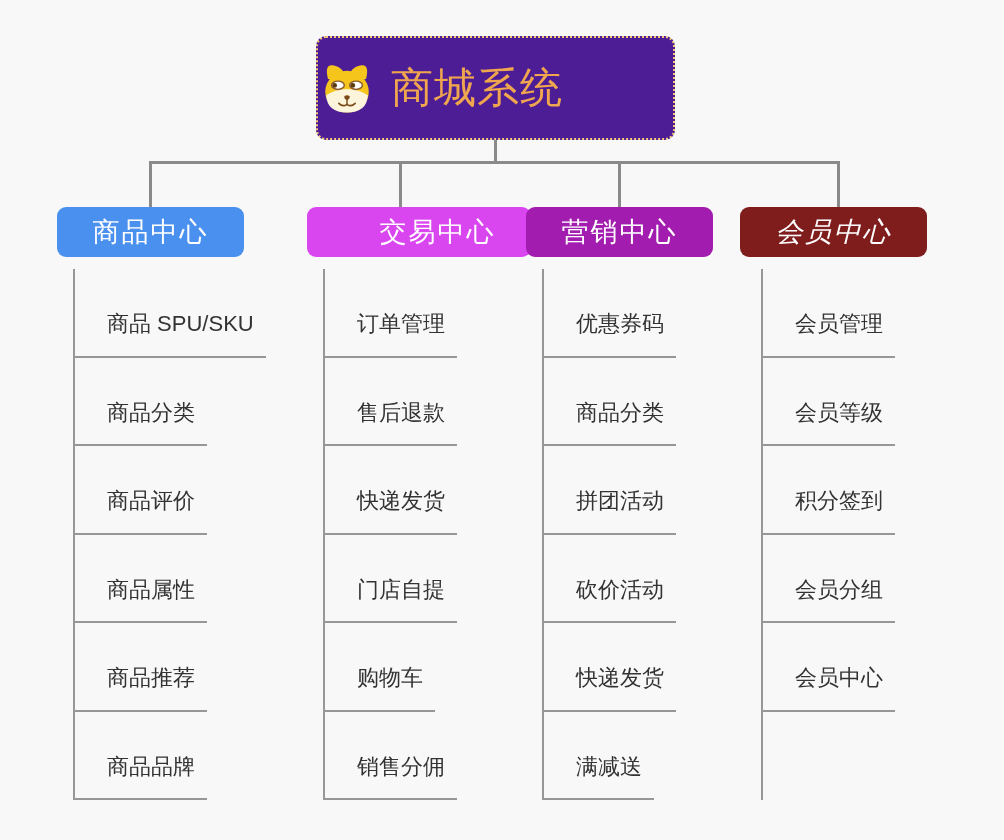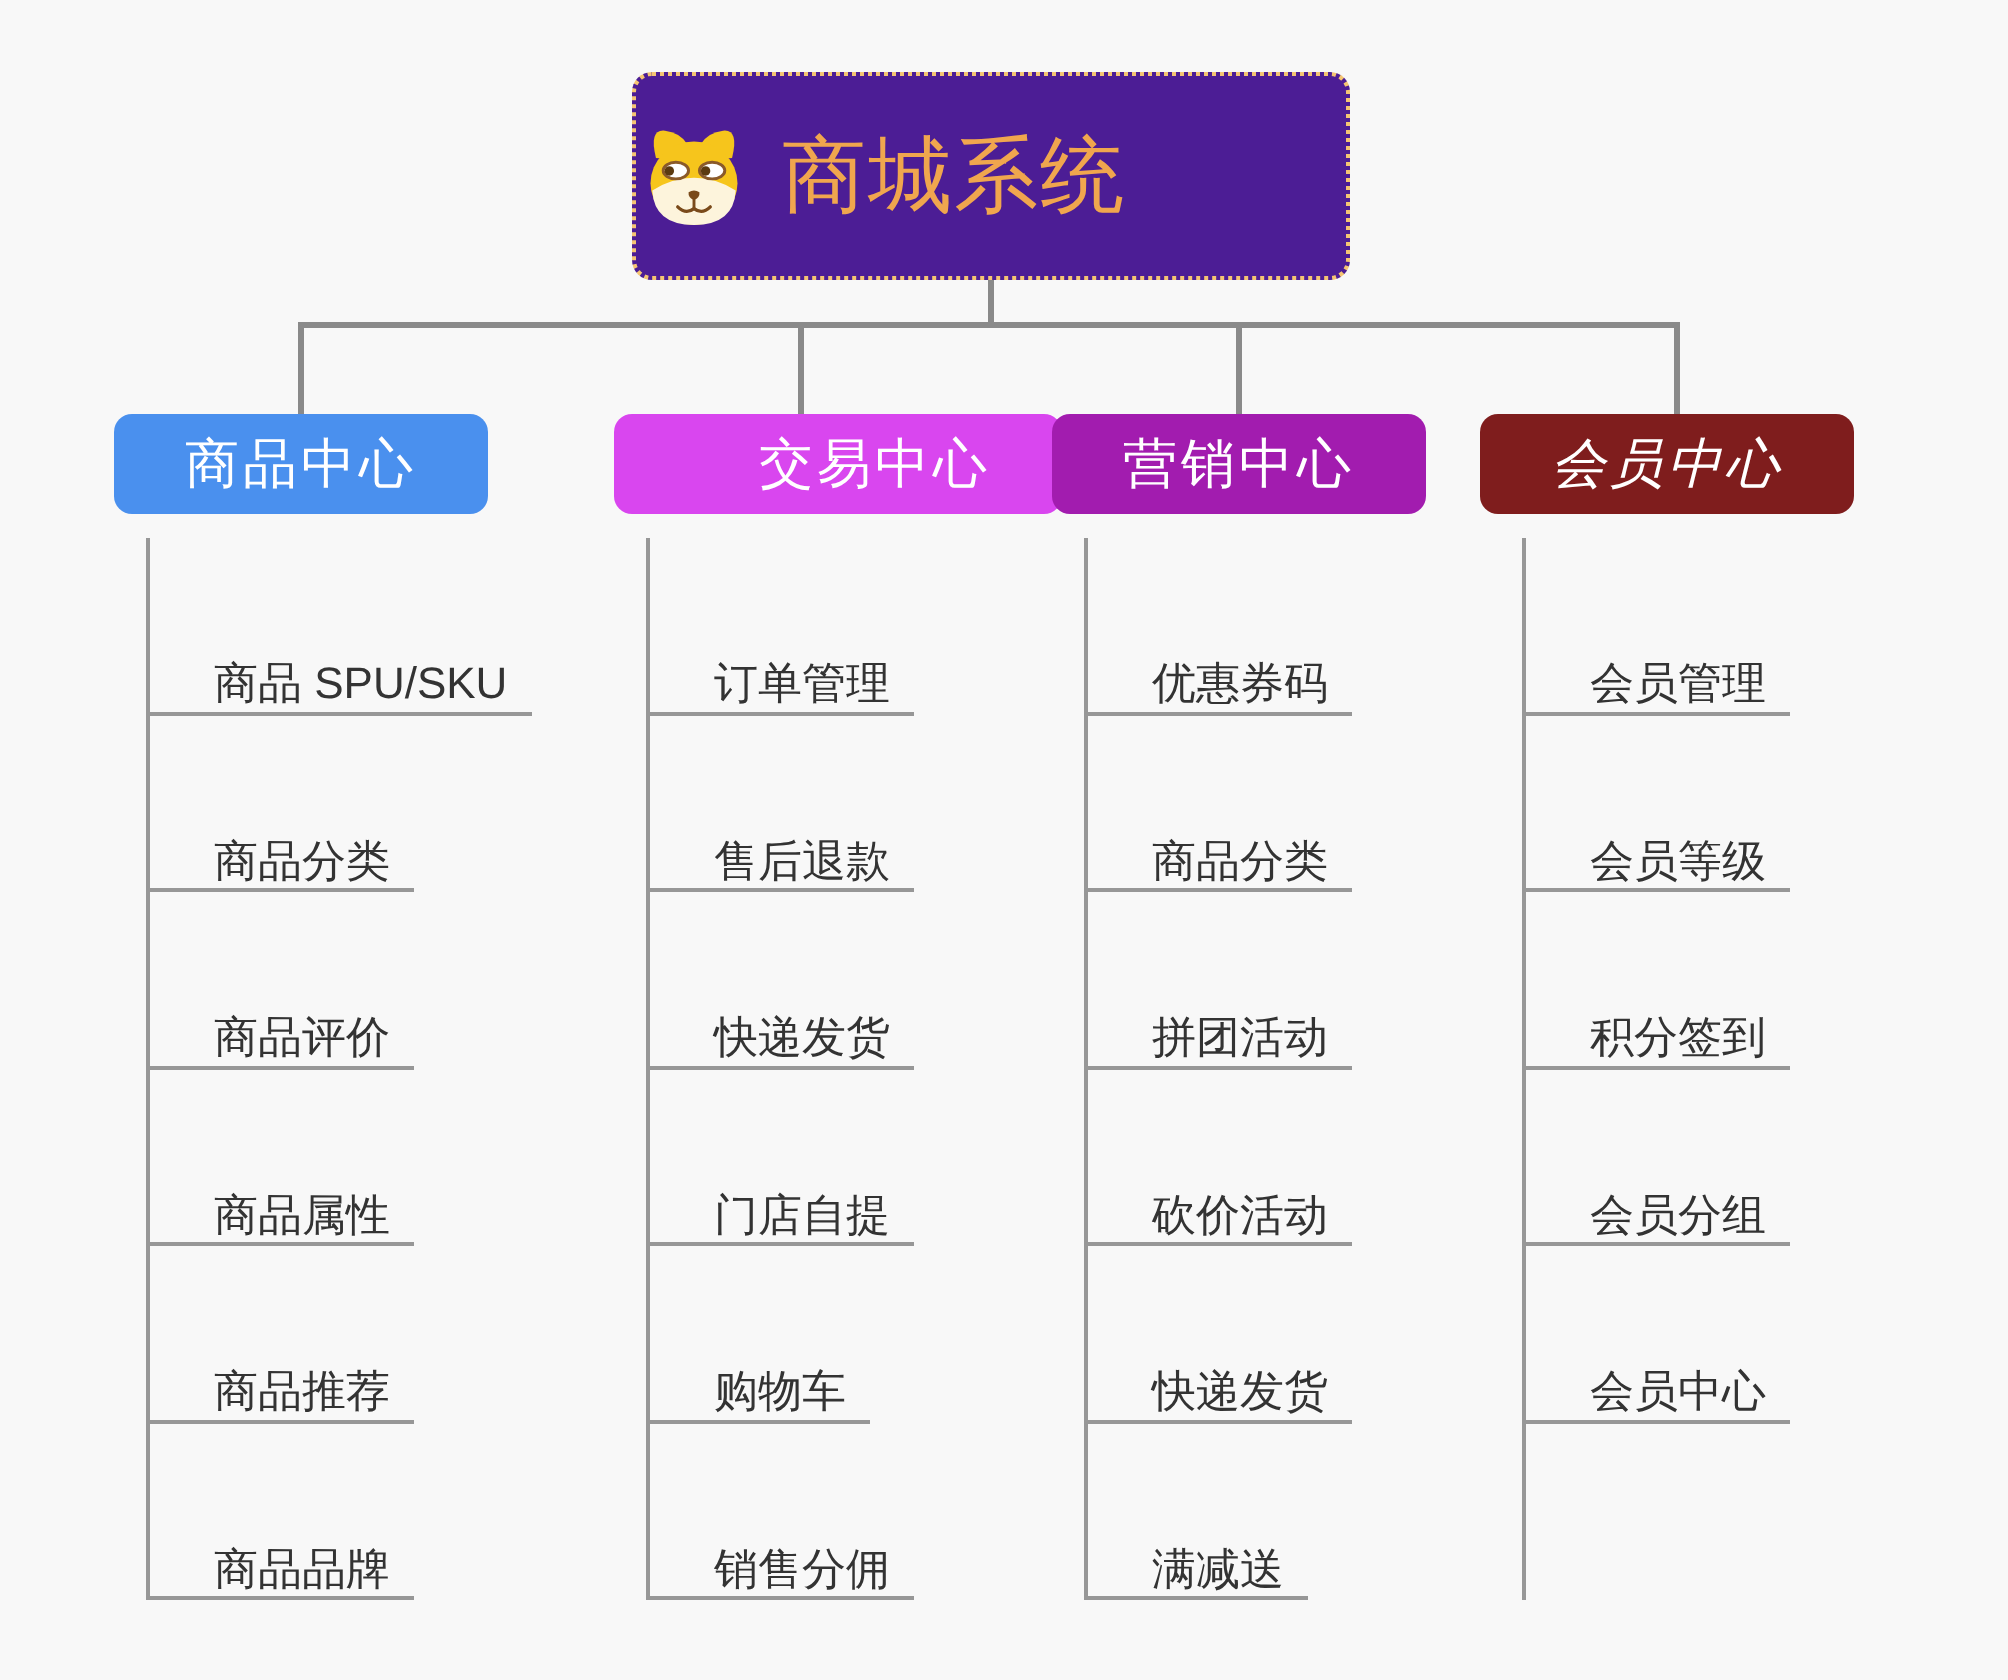--- a/index.html
+++ b/index.html
@@ -26,21 +26,21 @@
     border-radius:9px; color:#ffffff; font-size:27px; letter-spacing:2px;
     display:flex; align-items:center; justify-content:center;
     cursor:pointer;
   }
   
   .column { position:absolute; top:269px; }
   .trunk { position:absolute; left:0; top:0; width:2px; height:531px; background:#979797; }
   .leaf-row { height:88.5px; display:flex; align-items:flex-end; }
   .leaf-node {
     white-space:nowrap; font-size:22px; color:#333333; line-height:1.25;
-    padding:0 12px 0 34px; border-bottom:2px solid #979797;
+    padding:0 12px 18px 34px; border-bottom:2px solid #979797;
     width:-moz-fit-content; width:fit-content; cursor:pointer;
   }
 </style>
 </head>
 <body>
 
 <div class="canvas">
 
   <div class="line" style="left:494px; top:139px; width:3px; height:25px;"></div>
   <div class="line" style="left:149px; top:161px; width:691px; height:3px;"></div>

